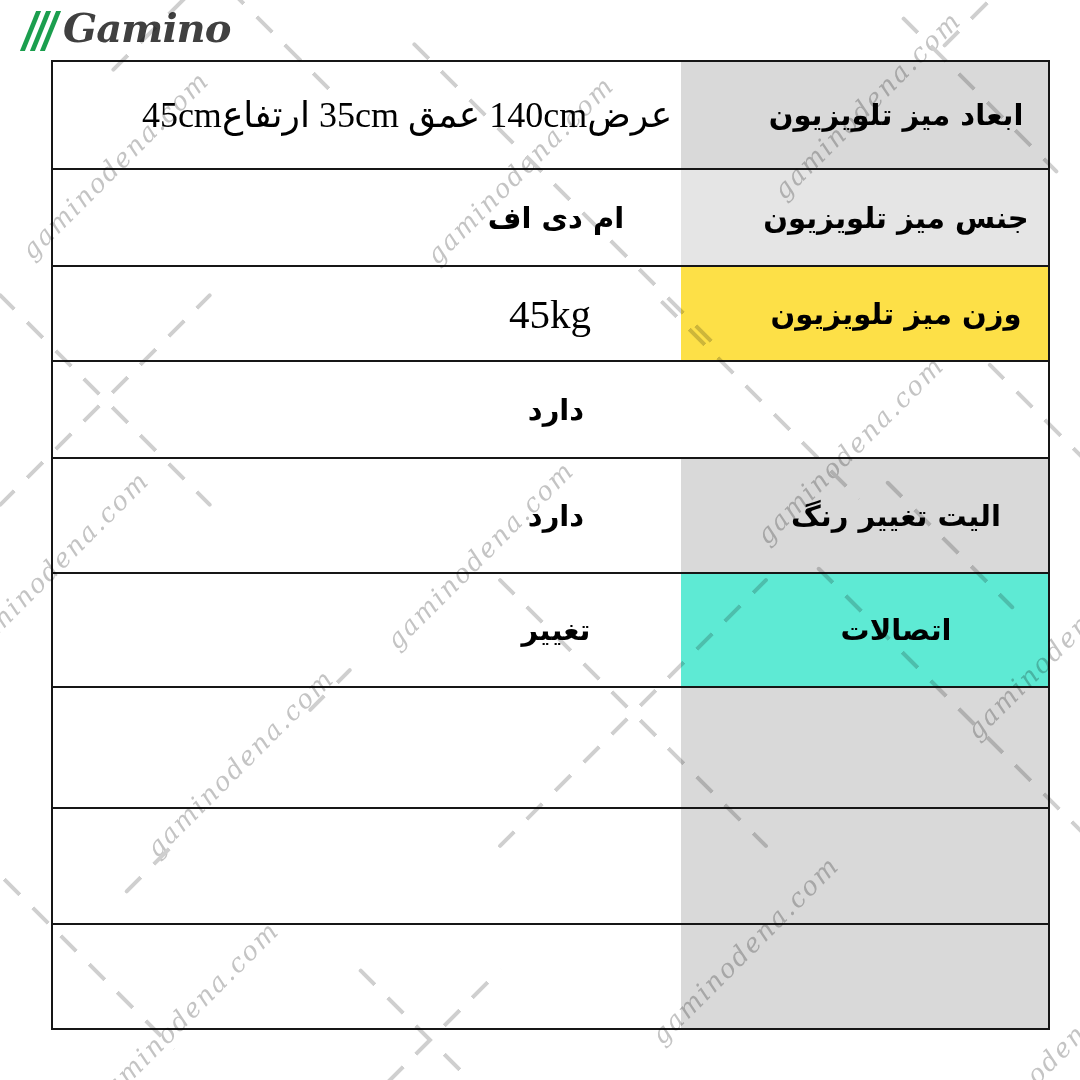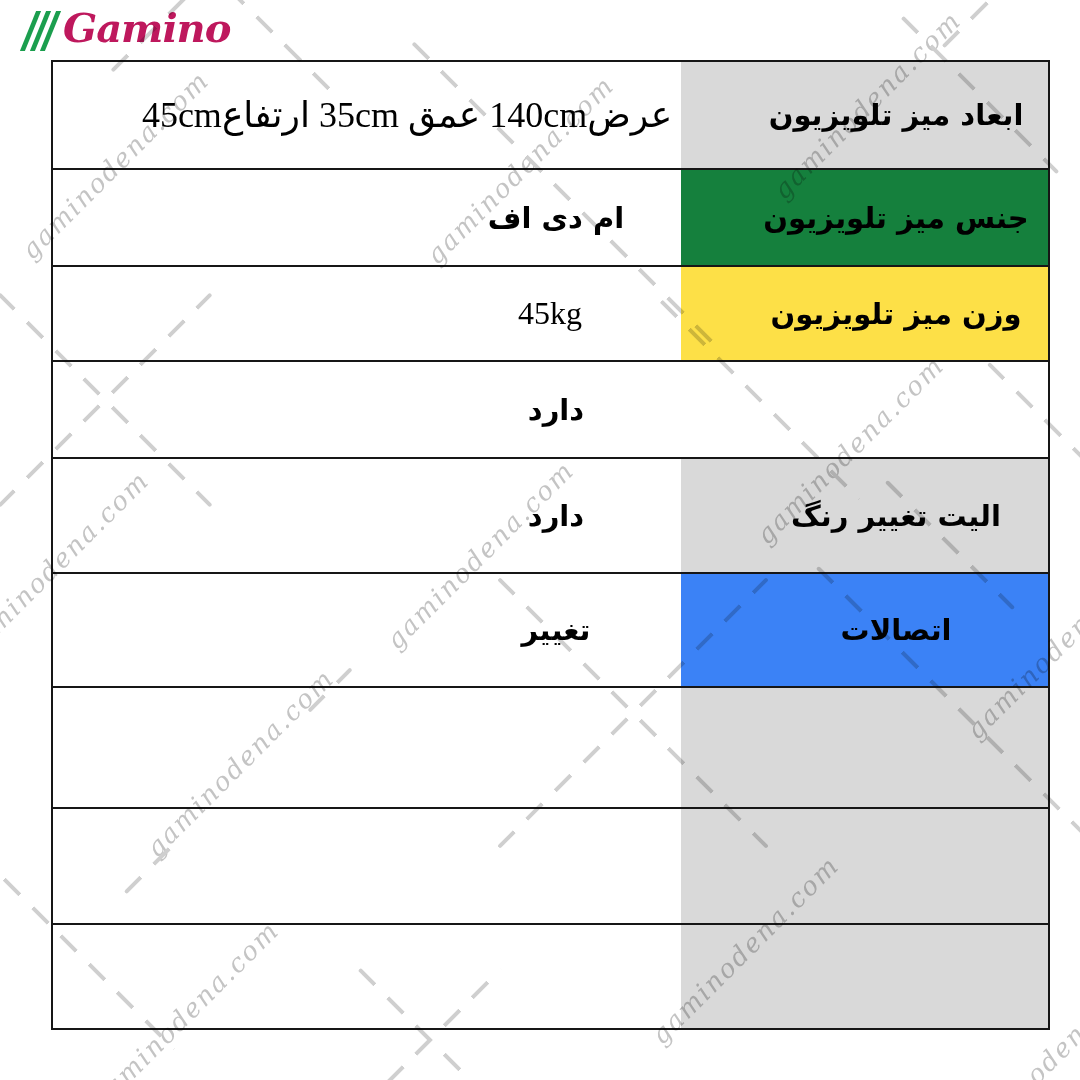--- a/index.html
+++ b/index.html
@@ -29,21 +29,21 @@
   .cell-value{background:#ffffff;justify-content:center;direction:rtl;color:#000;}
   .cell-label{
     background:#d9d9d9;justify-content:center;direction:rtl;color:#000;
     font-weight:bold;font-size:29px;padding-left:63px;box-sizing:border-box;text-align:right;
   }
   .val-mixed{ 
     font-family:"Liberation Serif","DejaVu Sans",serif;
     font-size:36px;font-weight:normal;padding-left:80px;
   }
   .val-bold{font-family:"DejaVu Sans",sans-serif;font-weight:bold;font-size:29px;padding-left:378px;}
-  .val-serif{font-family:"Liberation Serif","DejaVu Sans",serif;font-weight:normal;font-size:32px;padding-left:366px;}
+  .val-serif{font-family:"Liberation Serif","DejaVu Sans",serif;font-weight:normal;font-size:41px;padding-left:366px;}
 
   
   .watermark-layer{
     position:absolute;inset:0;z-index:30;pointer-events:none;
     mix-blend-mode:multiply;
   }
   .wm-text{
     position:absolute;white-space:nowrap;
     font-family:"DejaVu Serif",serif;font-style:italic;
     font-size:26px;letter-spacing:2px;color:#c4c4c4;
@@ -55,46 +55,46 @@
 </style>
 </head>
 <body>
 
 <div class="logo">
   <span class="logo-stripes">
     <i style="background: rgb(27, 158, 78);"></i>
       <i style="background: rgb(27, 158, 78);"></i>
       <i style="background: rgb(27, 158, 78);"></i>
   </span>
-  <span class="logo-brand" style="color: #be185d;">Gamino</span>
+  <span class="logo-brand" style="color: #404040;">Gamino</span>
 </div>
 
 <div class="spec-table" id="spec-table">
     <div class="row" style="height: 106px;">
       <div class="cell cell-value val-mixed">عرض140cm عمق 35cm ارتفاع45cm</div>
       <div class="cell cell-label" style="background: rgb(217, 217, 217);">ابعاد میز تلویزیون</div>
     </div>
     <div class="row" style="height: 95px;">
       <div class="cell cell-value val-bold">ام دی اف</div>
-      <div class="cell cell-label" style="background: #15803d;">جنس میز تلویزیون</div>
+      <div class="cell cell-label" style="background: #e5e5e5;">جنس میز تلویزیون</div>
     </div>
     <div class="row" style="height: 93px;">
       <div class="cell cell-value val-serif">45kg</div>
       <div class="cell cell-label" style="background: #fde047;">وزن میز تلویزیون</div>
     </div>
     <div class="row" style="height: 95px;">
       <div class="cell cell-value val-bold">دارد</div>
     </div>
     <div class="row" style="height: 113px;">
       <div class="cell cell-value val-bold">دارد</div>
       <div class="cell cell-label" style="background: rgb(217, 217, 217);">الیت تغییر رنگ</div>
     </div>
     <div class="row" style="height: 112px;">
       <div class="cell cell-value val-bold">تغییر</div>
-      <div class="cell cell-label" style="background: #3b82f6;">اتصالات</div>
+      <div class="cell cell-label" style="background: #5eead4;">اتصالات</div>
     </div>
     <div class="row" style="height: 119px;">
       <div class="cell cell-value val-bold"></div>
       <div class="cell cell-label" style="background: rgb(217, 217, 217);"></div>
     </div>
     <div class="row" style="height: 114px;">
       <div class="cell cell-value val-bold"></div>
       <div class="cell cell-label" style="background: rgb(217, 217, 217);"></div>
     </div>
     <div class="row" style="height: 103px;">

